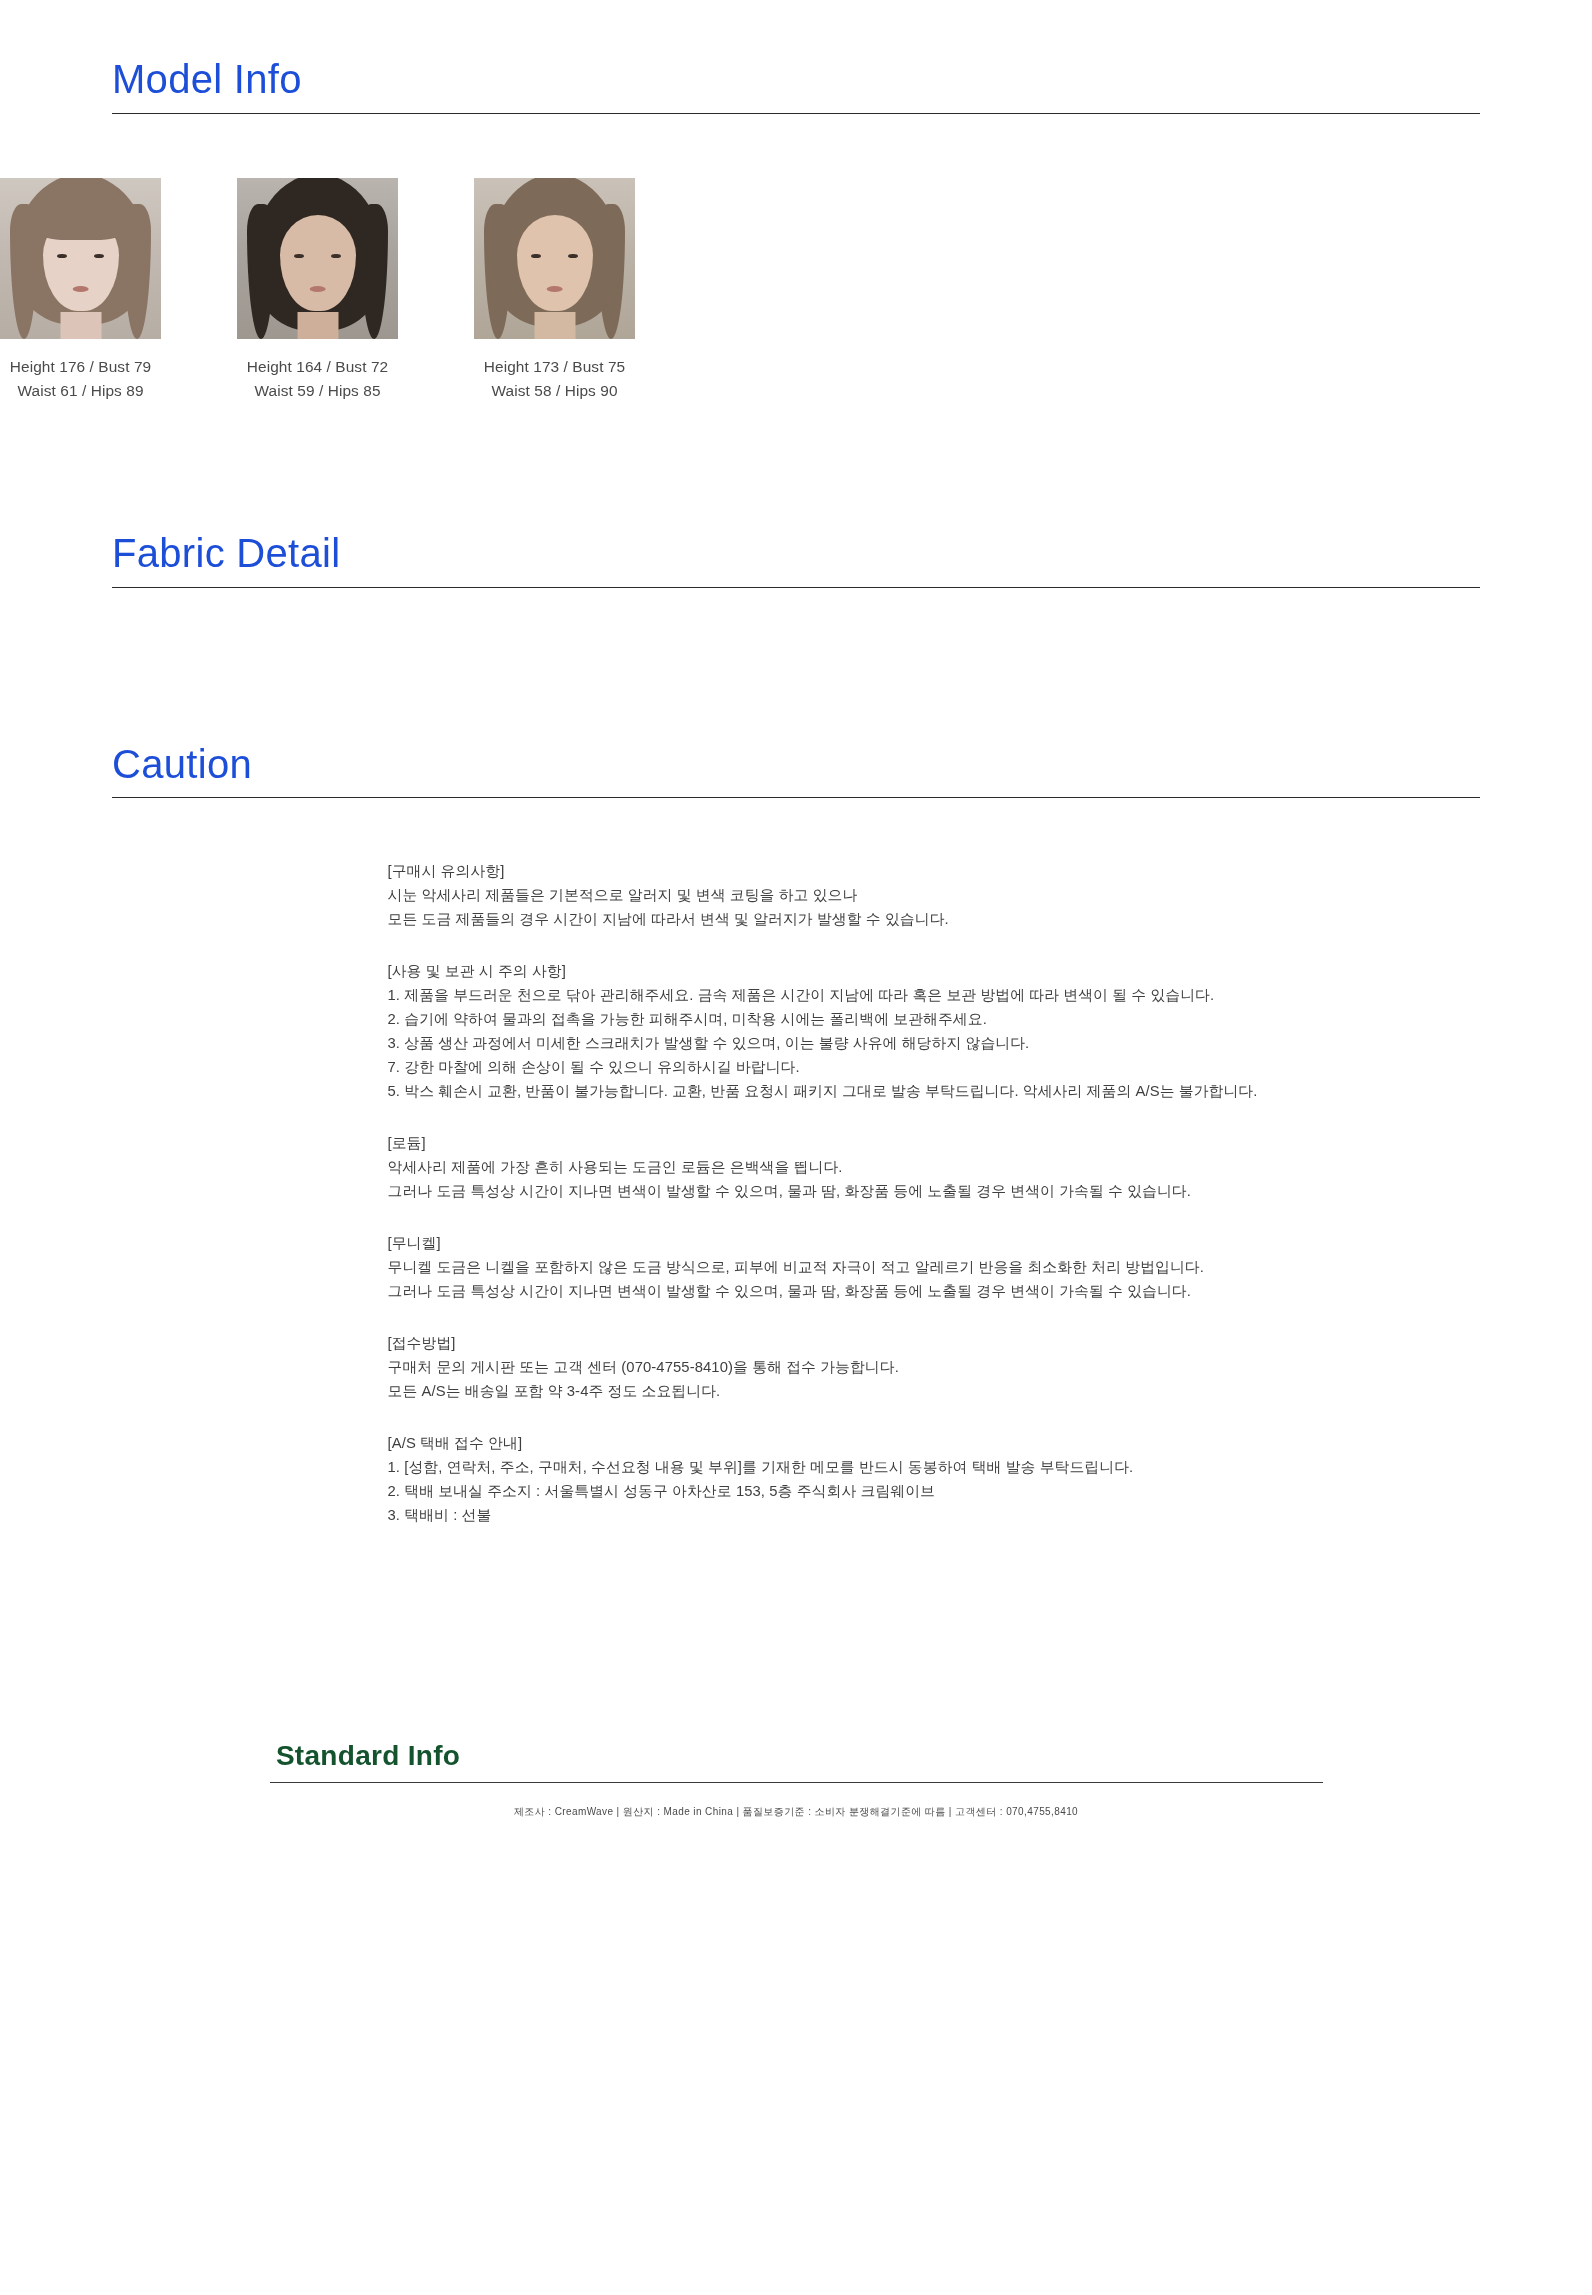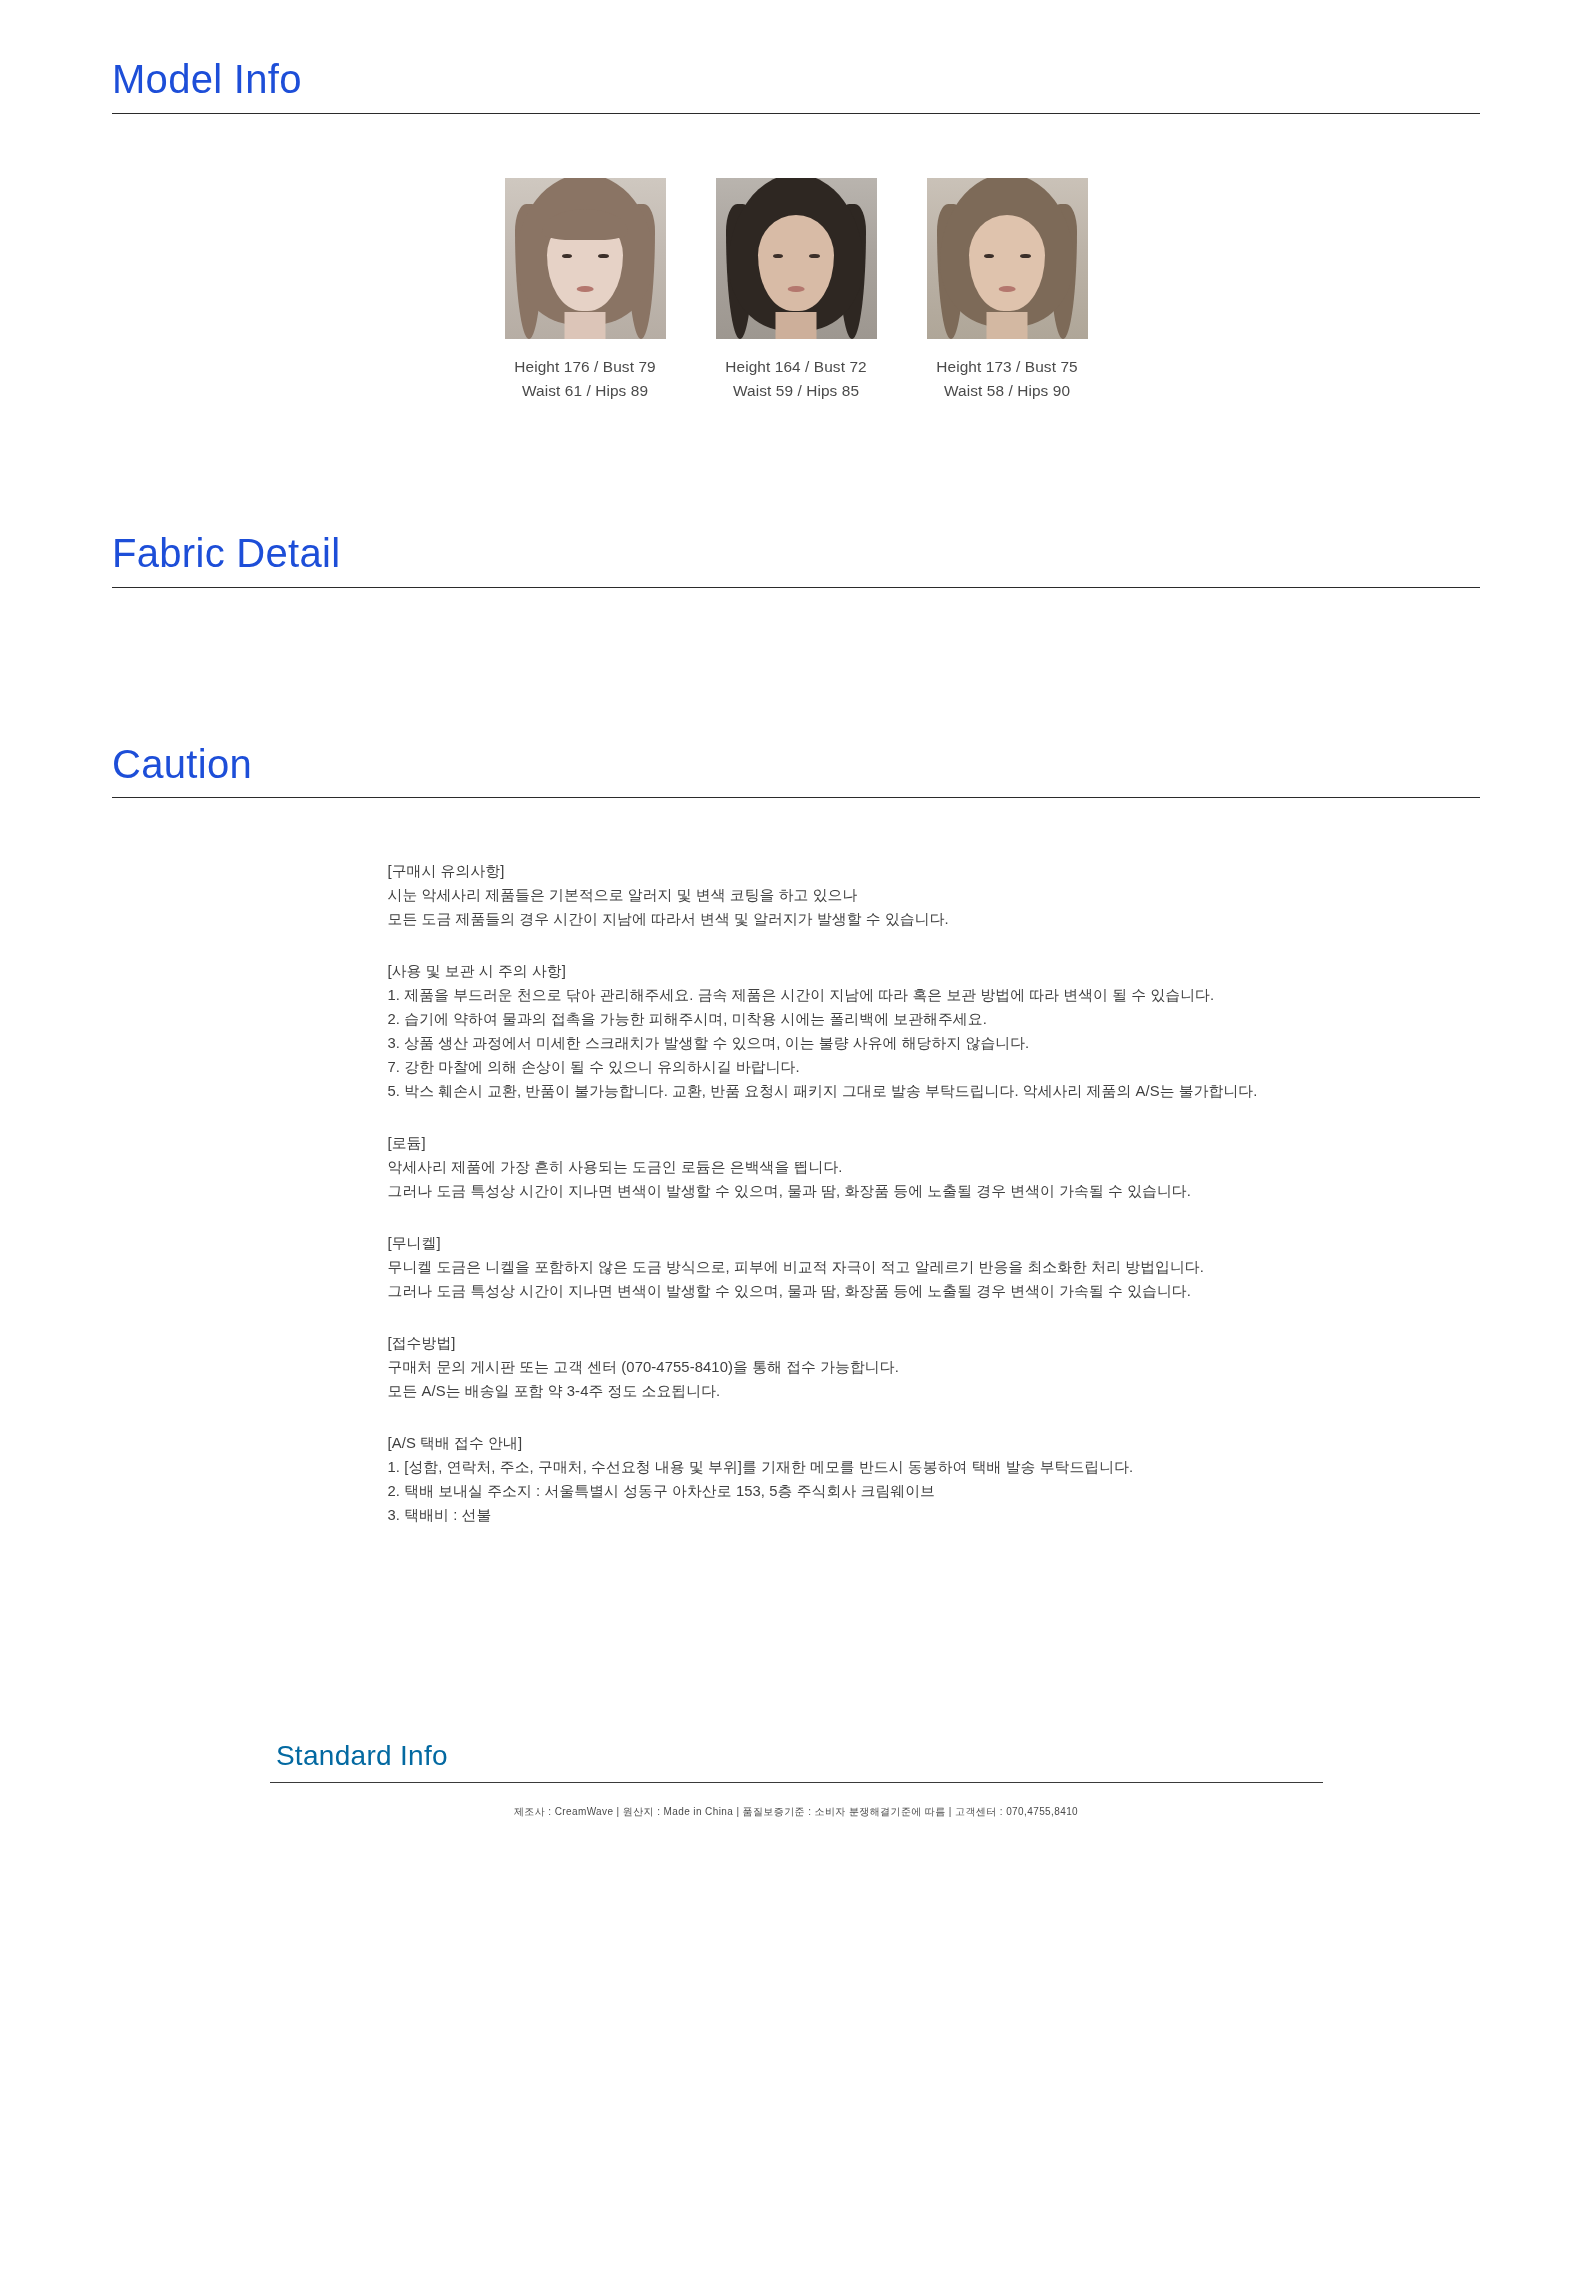--- a/index.html
+++ b/index.html
@@ -39,22 +39,21 @@
     color: #1d4ed8;
     line-height: 1.1;
     margin: 0;
     font-family: "Liberation Sans", sans-serif;
   }
 
   
   .model-info-wrap { padding-top: 57px; }
   .models {
     display: flex;
-    justify-content: center;
-    gap: 50px;
+    gap: 76px;
     margin-top: 64px;
   }
   .model-card {
     width: 161px;
     text-align: center;
   }
   .model-photo {
     width: 161px;
     height: 161px;
     overflow: hidden;
@@ -182,22 +181,22 @@
   .standard-wrap {
     margin-top: 212px;
     padding-bottom: 103px;
   }
   .standard-inner {
     width: 1053px;
     margin: 0 auto;
   }
   .standard-title {
     font-size: 28px;
-    font-weight: 400;
-    color: #0369a1;
+    font-weight: 700;
+    color: #14532d;
     letter-spacing: 0.3px;
     padding-left: 6.4px;
   }
   .standard-rule {
     margin-top: 10.3px;
     border-bottom: 1.3px solid #3a3a3a;
   }
   .standard-text {
     margin-top: 22px;
     text-align: center;

